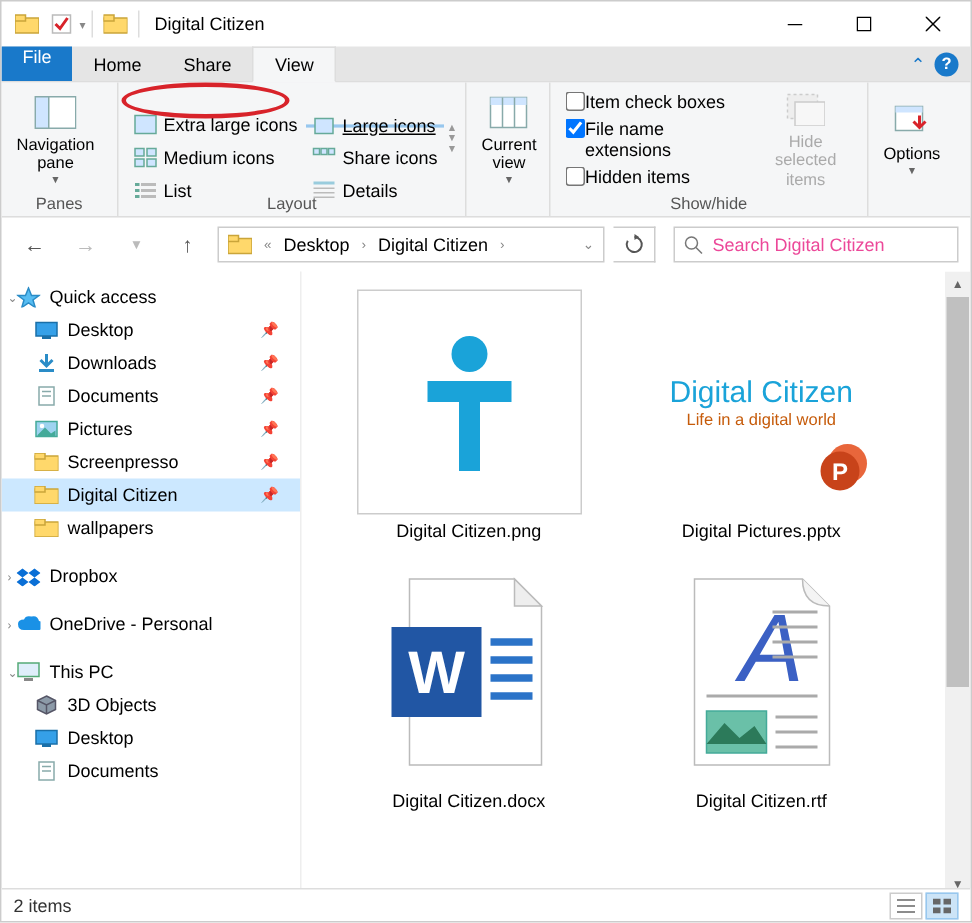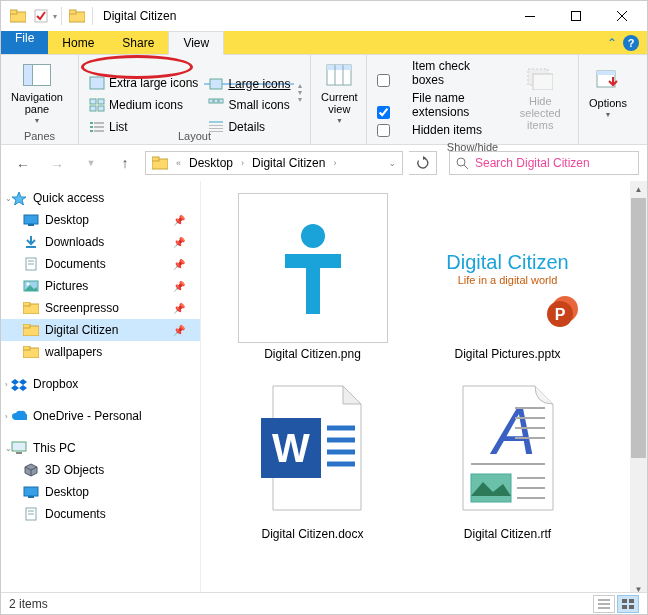--- a/index.html
+++ b/index.html
@@ -8,40 +8,40 @@
 
 .titlebar { height: 30px; display: flex; align-items: center; padding: 0 2px; }
 .qat { display: flex; align-items: center; gap: 1px; padding-left: 4px; }
 .qat-btn { width: 22px; height: 22px; display: flex; align-items: center; justify-content: center; }
 .titlebar .sep { width: 1px; height: 18px; background: #ddd; margin: 0 4px; }
 .titlebar .title { padding-left: 6px; font-size: 12px; }
 .win-controls { margin-left: auto; display: flex; }
 .win-btn { width: 46px; height: 30px; display: flex; align-items: center; justify-content: center; font-size: 10px; }
 
 
-.tabs { height: 24px; display: flex; align-items: stretch; background: #fde047; border-bottom: 1px solid #ddd; }
+.tabs { height: 24px; display: flex; align-items: stretch; background: #e5e5e5; border-bottom: 1px solid #ddd; }
 .tab { padding: 0 14px; display: flex; align-items: center; font-size: 12px; cursor: pointer; }
 .tab.file { background: #1979ca; color: #fff; }
 .tab.active { background: #f5f6f7; border: 1px solid #ddd; border-bottom: 1px solid #f5f6f7; margin-bottom: -1px; }
 .tabs .help { margin-left: auto; display: flex; align-items: center; padding-right: 8px; gap: 6px; }
 .help-q { width: 16px; height: 16px; border-radius: 50%; background: #1979ca; color: #fff; display: flex; align-items: center; justify-content: center; font-size: 11px; font-weight: bold; }
 
 
 .ribbon { height: 90px; background: #f5f6f7; border-bottom: 1px solid #ddd; display: flex; }
 .group { border-right: 1px solid #ddd; display: flex; flex-direction: column; }
 .group-body { flex: 1; display: flex; align-items: center; padding: 2px 4px; }
 .group-label { text-align: center; font-size: 11px; color: #555; padding-bottom: 2px; }
 .big-btn { display: flex; flex-direction: column; align-items: center; justify-content: center; padding: 2px 6px; gap: 2px; font-size: 11px; text-align: center; line-height: 1.1; }
 .big-icon { width: 28px; height: 28px; display: flex; align-items: center; justify-content: center; }
 .layout-grid { display: grid; grid-template-columns: auto auto; grid-auto-rows: 22px; column-gap: 2px; }
 .layout-item { display: flex; align-items: center; gap: 4px; padding: 0 4px; font-size: 12px; white-space: nowrap; margin-top: 23px; }
 .layout-item.sel { background: #cce4f7; border: 1px solid #98c7ee; padding: 0 3px; text-decoration: underline; }
 .mini-icon { width: 16px; height: 14px; display: inline-flex; }
 .checks { display: flex; flex-direction: column; gap: 4px; padding: 2px 6px; font-size: 12px; }
-.checks label { display: flex; align-items: flex-end; gap: 22px; }
+.checks label { display: flex; align-items: flex-start; gap: 0; }
 .disabled { color: #aaa; }
 .highlight-ring { position: absolute; border: 3px solid #d8232a; border-radius: 50%; pointer-events: none; }
 
 
 .addr { height: 36px; display: flex; align-items: center; padding: 4px 8px; gap: 6px; }
 .nav-btn { width: 28px; height: 28px; display: flex; align-items: center; justify-content: center; color: #555; font-size: 14px; }
 .nav-btn.dis { color: #bbb; }
 .crumbs { flex: 1; height: 24px; border: 1px solid #ccc; display: flex; align-items: center; padding: 0 2px; font-size: 12px; }
 .crumbs .seg { padding: 0 4px; display: flex; align-items: center; gap: 3px; }
 .crumbs .chev { color: #888; font-size: 9px; }
@@ -183,21 +183,21 @@
           <span>Medium icons</span>
         </div>
         <div class="layout-item">
           <span class="mini-icon">
               <svg width="16" height="14">
                 <rect x="1" y="1" width="4" height="4" fill="#cfe5ff" stroke="#6a9"></rect>
                 <rect x="6" y="1" width="4" height="4" fill="#cfe5ff" stroke="#6a9"></rect>
                 <rect x="11" y="1" width="4" height="4" fill="#cfe5ff" stroke="#6a9"></rect>
               </svg>
             </span>
-          <span>Small icons</span>
+          <span>Share icons</span>
         </div>
         <div class="layout-item">
           <span class="mini-icon">
               <svg width="16" height="14">
                 <rect x="1" y="2" width="3" height="2" fill="#6a9"></rect>
                 <rect x="5" y="2" width="10" height="2" fill="#bbb"></rect>
                 <rect x="1" y="6" width="3" height="2" fill="#6a9"></rect>
                 <rect x="5" y="6" width="10" height="2" fill="#bbb"></rect>
                 <rect x="1" y="10" width="3" height="2" fill="#6a9"></rect>
                 <rect x="5" y="10" width="10" height="2" fill="#bbb"></rect>

